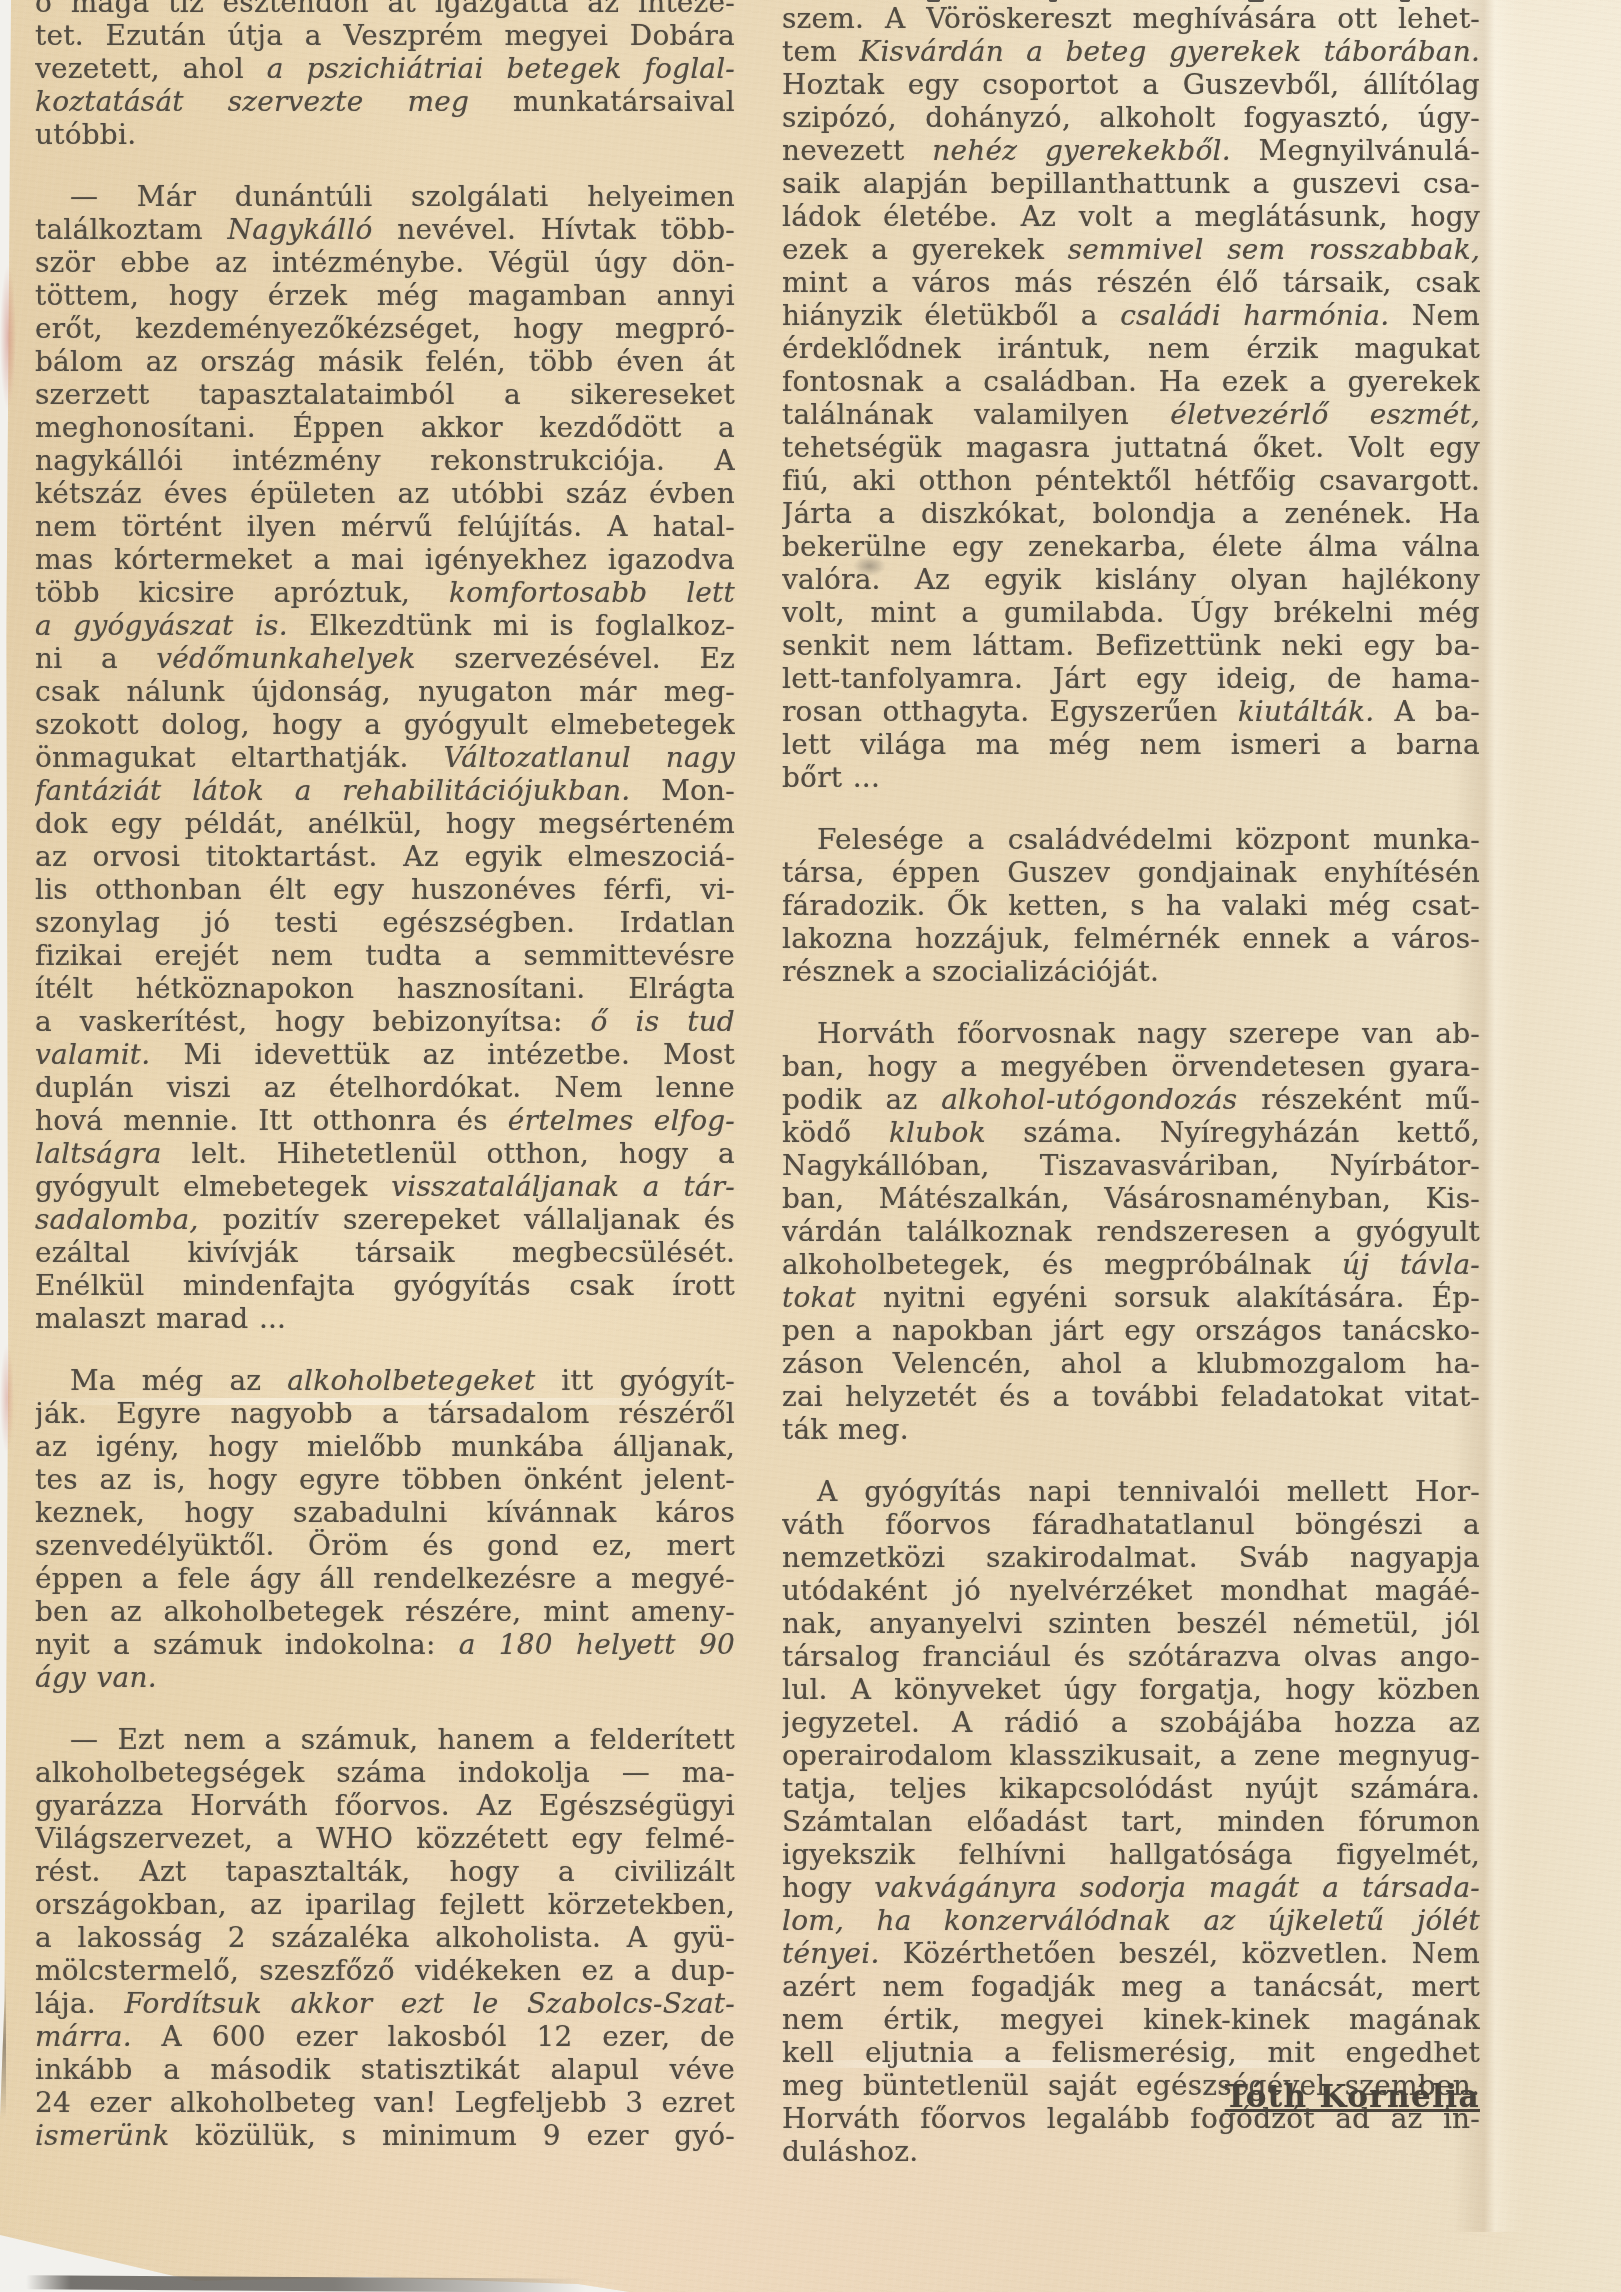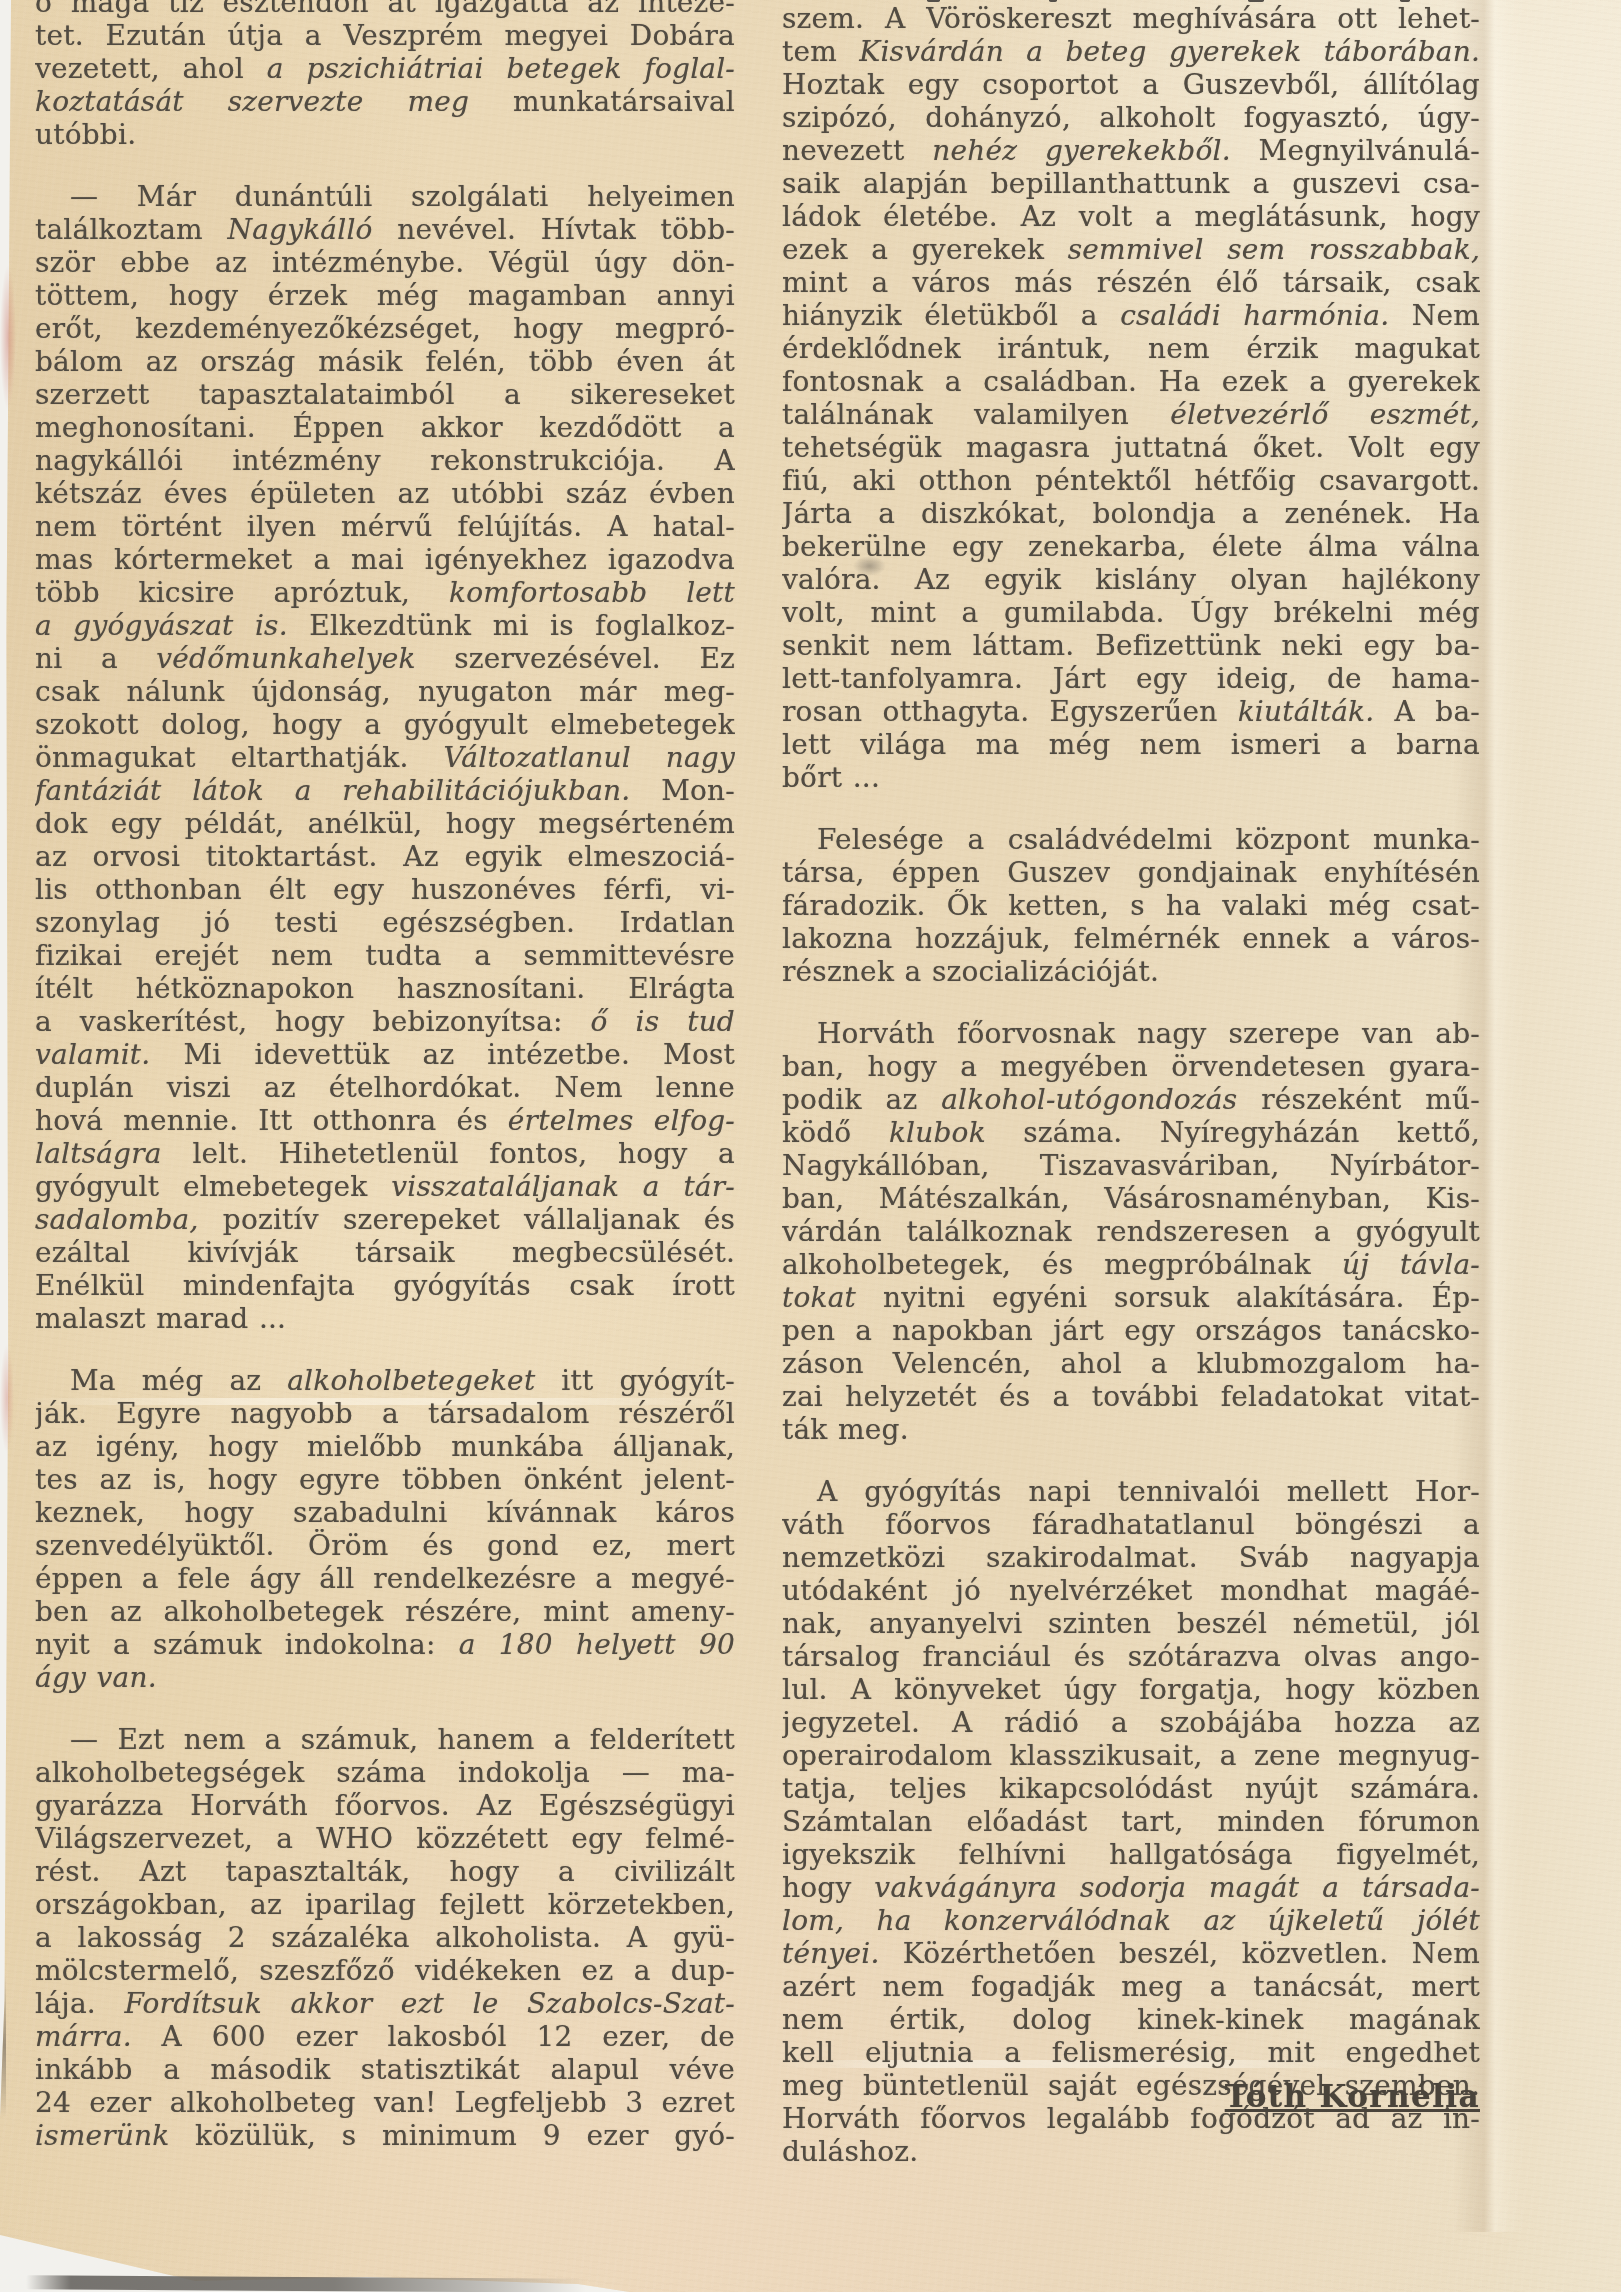--- a/index.html
+++ b/index.html
@@ -123,21 +123,21 @@
         <div class="line"><span>dok egy példát, anélkül, hogy megsérteném</span></div>
         <div class="line"><span>az orvosi titoktartást. Az egyik elmeszociá-</span></div>
         <div class="line"><span>lis otthonban élt egy huszonéves férfi, vi-</span></div>
         <div class="line"><span>szonylag jó testi egészségben. Irdatlan</span></div>
         <div class="line"><span>fizikai erejét nem tudta a semmittevésre</span></div>
         <div class="line"><span>ítélt hétköznapokon hasznosítani. Elrágta</span></div>
         <div class="line"><span>a vaskerítést, hogy bebizonyítsa: </span><i>ő is tud</i></div>
         <div class="line"><i>valamit.</i><span> Mi idevettük az intézetbe. Most</span></div>
         <div class="line"><span>duplán viszi az ételhordókat. Nem lenne</span></div>
         <div class="line"><span>hová mennie. Itt otthonra és </span><i>értelmes elfog-</i></div>
-        <div class="line"><i>laltságra</i><span> lelt. Hihetetlenül fontos, hogy a</span></div>
+        <div class="line"><i>laltságra</i><span> lelt. Hihetetlenül otthon, hogy a</span></div>
         <div class="line"><span>gyógyult elmebetegek </span><i>visszataláljanak a tár-</i></div>
         <div class="line"><i>sadalomba,</i><span> pozitív szerepeket vállaljanak és</span></div>
         <div class="line"><span>ezáltal kivívják társaik megbecsülését.</span></div>
         <div class="line"><span>Enélkül mindenfajta gyógyítás csak írott</span></div>
         <div class="line end"><span>malaszt marad ...</span></div>
       </div>
       <div class="para">
         <div class="line indent"><span>Ma még az </span><i>alkoholbetegeket</i><span> itt gyógyít-</span></div>
         <div class="line"><span>ják. Egyre nagyobb a társadalom részéről</span></div>
         <div class="line"><span>az igény, hogy mielőbb munkába álljanak,</span></div>
@@ -232,21 +232,21 @@
         <div class="line"><span>lul. A könyveket úgy forgatja, hogy közben</span></div>
         <div class="line"><span>jegyzetel. A rádió a szobájába hozza az</span></div>
         <div class="line"><span>operairodalom klasszikusait, a zene megnyug-</span></div>
         <div class="line"><span>tatja, teljes kikapcsolódást nyújt számára.</span></div>
         <div class="line"><span>Számtalan előadást tart, minden fórumon</span></div>
         <div class="line"><span>igyekszik felhívni hallgatósága figyelmét,</span></div>
         <div class="line"><span>hogy </span><i>vakvágányra sodorja magát a társada-</i></div>
         <div class="line"><i>lom, ha konzerválódnak az újkeletű jólét</i></div>
         <div class="line"><i>tényei.</i><span> Közérthetően beszél, közvetlen. Nem</span></div>
         <div class="line"><span>azért nem fogadják meg a tanácsát, mert</span></div>
-        <div class="line"><span>nem értik, dolog kinek-kinek magának</span></div>
+        <div class="line"><span>nem értik, megyei kinek-kinek magának</span></div>
         <div class="line"><span>kell eljutnia a felismerésig, mit engedhet</span></div>
         <div class="line"><span>meg büntetlenül saját egészségével szemben.</span></div>
         <div class="line"><span>Horváth főorvos legalább fogódzót ad az in-</span></div>
         <div class="line end"><span>duláshoz.</span></div>
       </div>
     </div>
 
   <div class="signature">Tóth Kornélia</div>
 </div>
 

